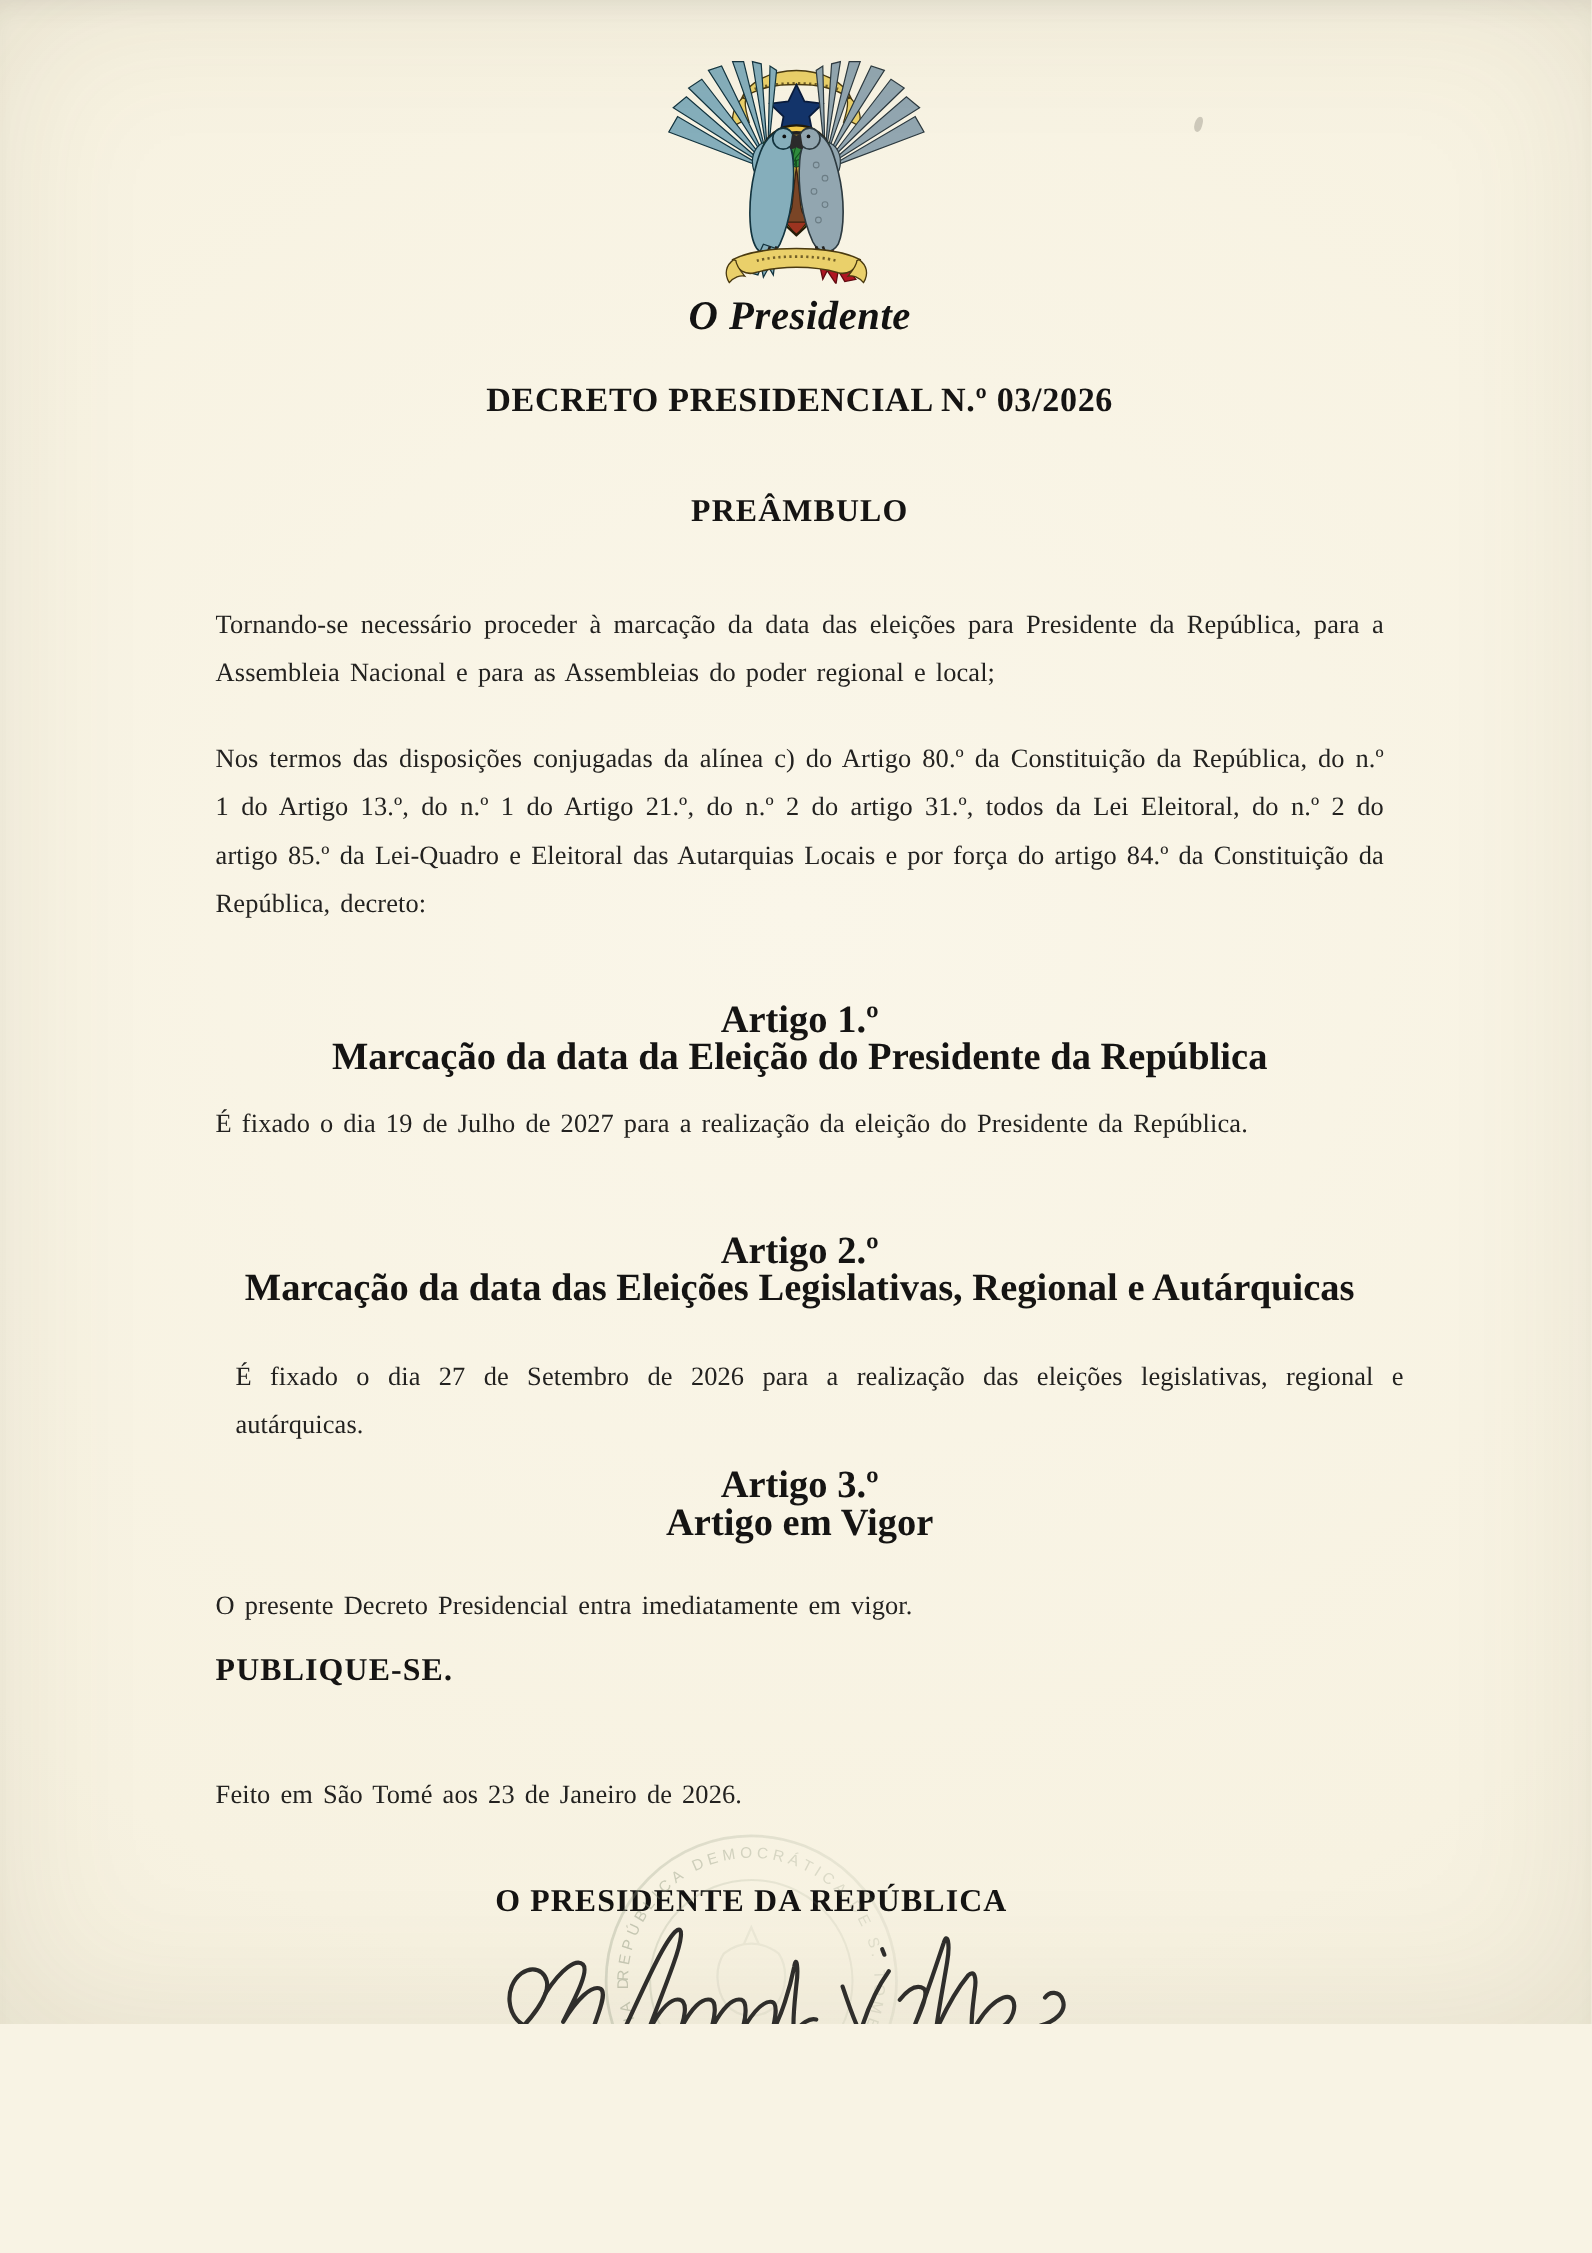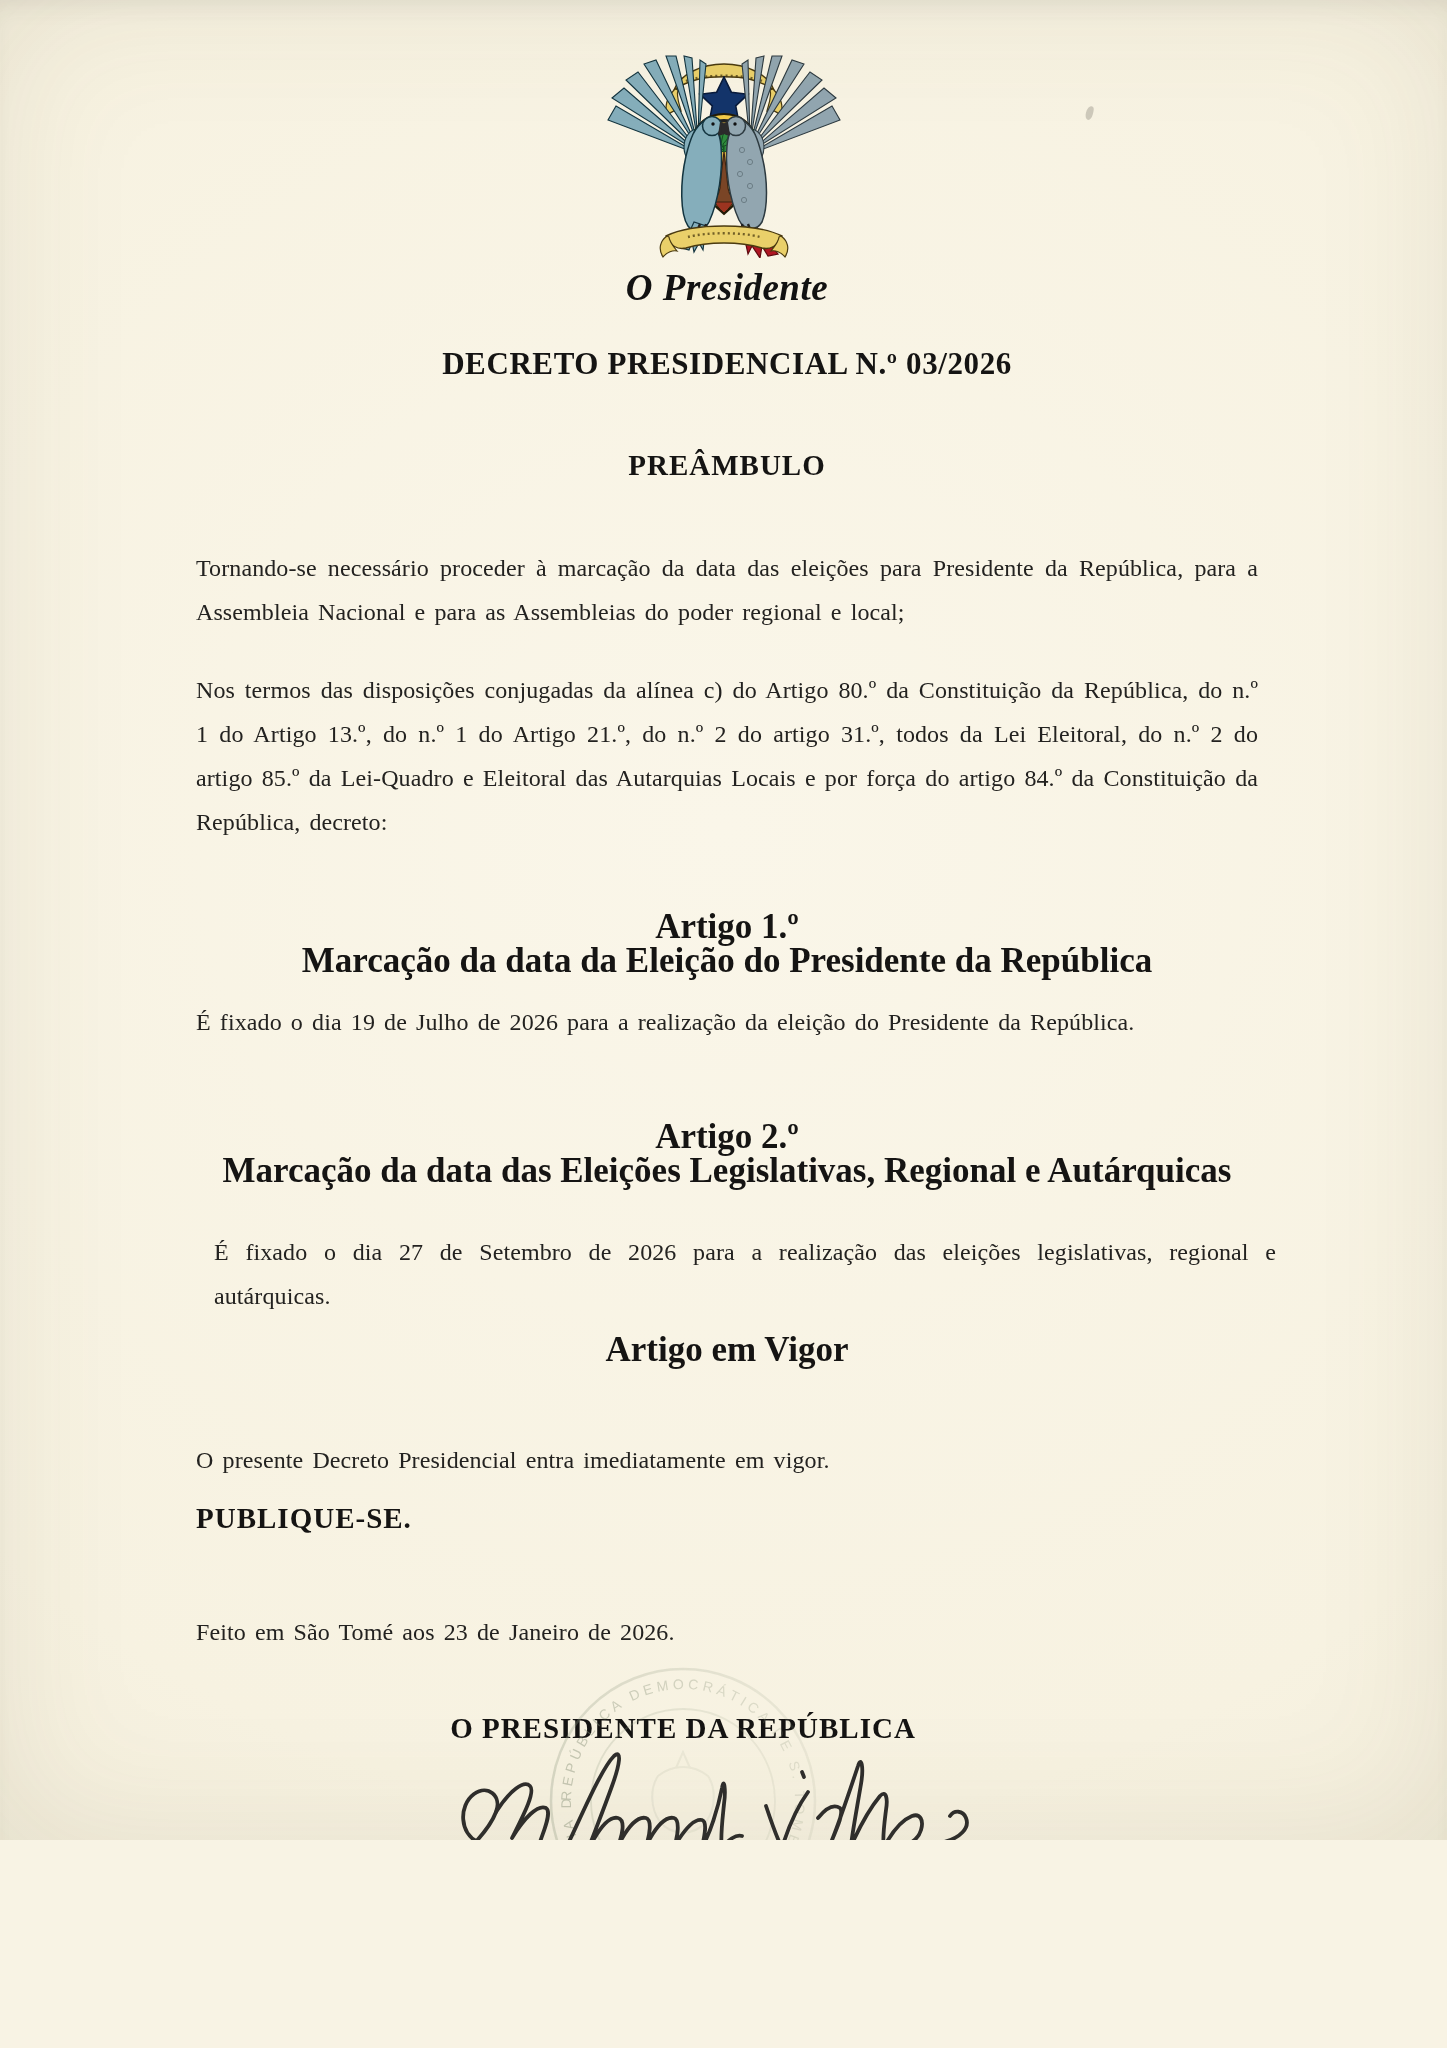--- a/index.html
+++ b/index.html
@@ -134,29 +134,30 @@
     <div class="abs center h-mid" style="top:449px;width:100%;">PREÂMBULO</div>
 
     <p class="abs para" style="top:546px;width:100%;margin:0;">Tornando-se necessário proceder à marcação da data das eleições para Presidente da República, para a Assembleia Nacional e para as Assembleias do poder regional e local;</p>
 
     <p class="abs para" style="top:668px;width:100%;margin:0;">Nos termos das disposições conjugadas da alínea c) do Artigo 80.º da Constituição da República, do n.º 1 do Artigo 13.º, do n.º 1 do Artigo 21.º, do n.º 2 do artigo 31.º, todos da Lei Eleitoral, do n.º 2 do artigo 85.º da Lei-Quadro e Eleitoral das Autarquias Locais e por força do artigo 84.º da Constituição da República, decreto:</p>
 
     <div class="abs article" style="top:910px;width:100%;">
       <div>Artigo 1.º</div>
       <div>Marcação da data da Eleição do Presidente da República</div>
     </div>
-    <p class="abs para" style="top:1000px;width:100%;margin:0;">É fixado o dia 19 de Julho de 2026 para a realização da eleição do Presidente da República.</p>
+    <p class="abs para" style="top:1000px;width:100%;margin:0;">É fixado o dia 19 de Julho de 2027 para a realização da eleição do Presidente da República.</p>
 
     <div class="abs article" style="top:1120px;width:100%;">
       <div>Artigo 2.º</div>
       <div>Marcação da data das Eleições Legislativas, Regional e Autárquicas</div>
     </div>
     <p class="abs para" style="top:1212px;width:100%;margin:18px;">É fixado o dia 27 de Setembro de 2026 para a realização das eleições legislativas, regional e autárquicas.</p>
 
     <div class="abs article" style="top:1333px;width:100%;">
+      <div>Artigo 3.º</div>
       <div>Artigo em Vigor</div>
     </div>
     <p class="abs para" style="top:1438px;width:100%;margin:0;">O presente Decreto Presidencial entra imediatamente em vigor.</p>
 
     <div class="abs h-mid" style="top:1502px;left:0;">PUBLIQUE-SE.</div>
 
     <div class="abs para" style="top:1610px;width:100%;text-align:left;">Feito em São Tomé aos 23 de Janeiro de 2026.</div>
 
     <div class="abs center h-mid sig-shift" style="top:1712px;width:100%;">O PRESIDENTE DA REPÚBLICA</div>
 

